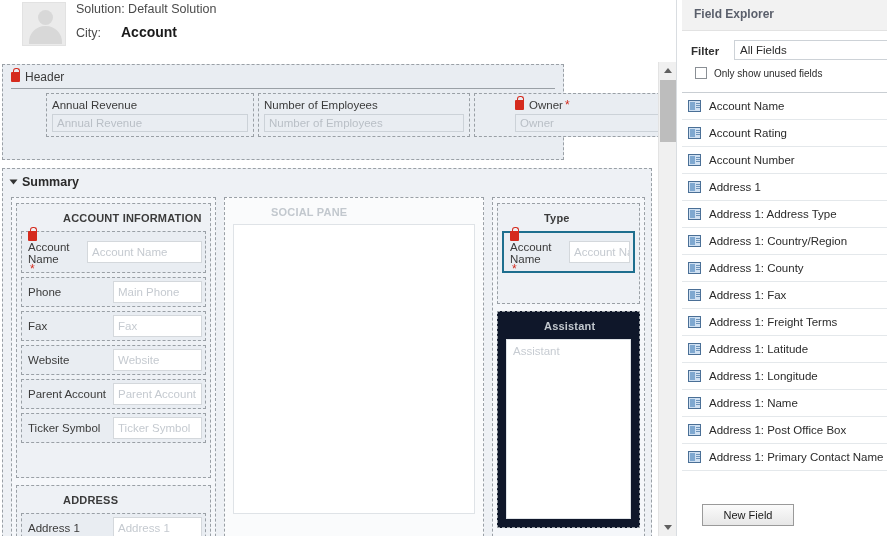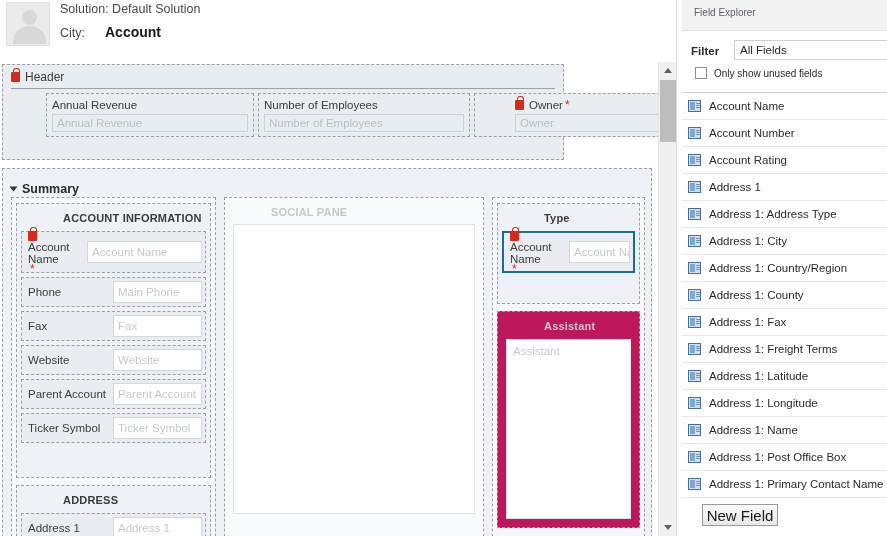--- a/index.html
+++ b/index.html
@@ -18,21 +18,21 @@
   
   #editor-pane {
     position: absolute; left: 0; top: 0;
     width: 676px; height: 536px;
     background: #ffffff;
     overflow: hidden;
   }
 
   
   #title-bar {
-    position: absolute; left: 0; top: 0;
+    position: absolute; left: 16px; top: 0;
     width: 676px; height: 62px;
     background: #ffffff;
     padding-left: 45px;
   }
   #avatar {
     position: absolute; left: 6px; top: 2px;
     width: 44px; height: 44px;
     background: #ebebeb;
     border: 1px solid #e2e2e2;
     overflow: hidden;
@@ -121,21 +121,21 @@
     white-space: nowrap; overflow: hidden;
   }
   .req-star { color: #d52b1e; font-size: 12px; margin-left: 2px; line-height: 8px; }
 
   
   #summary-section {
     left: 2px; top: 106px; width: 650px; height: 430px;
     background: #eef1f5;
   }
   #summary-header {
-    position: absolute; left: 8px; top: 13px;
+    position: absolute; left: 8px; top: 6px;
     font-size: 12.5px; font-weight: bold; color: #2b2b2b;
     display: flex; align-items: center;
   }
   .collapse-tri {
     width: 0; height: 0; margin-right: 6px;
     border-left: 5px solid #333; border-top: 4px solid transparent;
     border-bottom: 4px solid transparent;
     transform: rotate(90deg);
   }
 
@@ -239,21 +239,21 @@
     position: absolute; left: 682px; top: 0;
     width: 205px; height: 536px;
     background: #ffffff;
   }
   #fe-titlebar {
     position: absolute; left: 0; top: 0; width: 205px; height: 30px;
     background: #f2f2f2;
   }
   #fe-title {
     position: absolute; left: 12px; top: 7px;
-    font-size: 10px; font-weight: normal; color: #5a5f6b;
+    font-size: 12px; font-weight: bold; color: #5a5f6b;
   }
   #fe-filterbar {
     position: absolute; left: 0; top: 30px; width: 205px; height: 62px;
     background: #ffffff; border-top: 1px solid #e2e2e2;
   }
   #fe-filter-label {
     position: absolute; left: 9px; top: 14px;
     font-size: 11.5px; font-weight: bold; color: #2f2f2f;
   }
   #fe-filter-select {
@@ -306,24 +306,24 @@
     font-size: 11.5px; color: #2b2b2b;
     white-space: nowrap; overflow: hidden;
   }
 
   #fe-footer {
     position: absolute; left: 0; bottom: 0; width: 205px; height: 35px;
     background: #ffffff;
   }
   #new-field-button {
     position: absolute; left: 20px; top: 3px;
-    width: 76px; height: 22px;
+    width: 92px; height: 22px;
     background: linear-gradient(#fbfbfb, #e7e7e7);
     border: 1px solid #9a9a9a;
-    font-size: 15px; color: #1a1a1a;
+    font-size: 11px; color: #1a1a1a;
     display: flex; align-items: center; justify-content: center;
     font-family: "Liberation Sans", sans-serif;
   }
 </style>
 </head>
 <body>
 
 <div id="app">
 
   <div id="editor-pane">
@@ -447,21 +447,21 @@
               <span class="flabel">
                 <span class="lock-icon"></span>
                 <span>Account Name</span>
                 <span class="req-star">*</span>
               </span>
               <span class="finput">Account Nam</span>
             </div>
             <div style="height:18px;"></div>
           </div>
 
-          <div class="group" style="margin-top:7px;background:#be185d;">
+          <div class="group" style="margin-top:7px;background:#0f172a;">
             <div class="group-title muted">Assistant</div>
             <div class="bigbox" style="margin:0 4px 0 4px;height:180px;">
               <div class="bigbox-ph">Assistant</div>
             </div>
           </div>
         </div>
       </div>
     </div>
 
     <div id="form-scroll">
@@ -491,37 +491,33 @@
       </div>
     </div>
 
     <div id="fe-list">
         <div class="fe-item">
           <span class="fe-icon"></span>
           <span class="fe-item-label">Account Name</span>
         </div>
         <div class="fe-item">
           <span class="fe-icon"></span>
+          <span class="fe-item-label">Account Rating</span>
+        </div>
+        <div class="fe-item">
+          <span class="fe-icon"></span>
           <span class="fe-item-label">Account Number</span>
         </div>
         <div class="fe-item">
           <span class="fe-icon"></span>
-          <span class="fe-item-label">Account Rating</span>
-        </div>
-        <div class="fe-item">
-          <span class="fe-icon"></span>
           <span class="fe-item-label">Address 1</span>
         </div>
         <div class="fe-item">
           <span class="fe-icon"></span>
           <span class="fe-item-label">Address 1: Address Type</span>
-        </div>
-        <div class="fe-item">
-          <span class="fe-icon"></span>
-          <span class="fe-item-label">Address 1: City</span>
         </div>
         <div class="fe-item">
           <span class="fe-icon"></span>
           <span class="fe-item-label">Address 1: Country/Region</span>
         </div>
         <div class="fe-item">
           <span class="fe-icon"></span>
           <span class="fe-item-label">Address 1: County</span>
         </div>
         <div class="fe-item">

